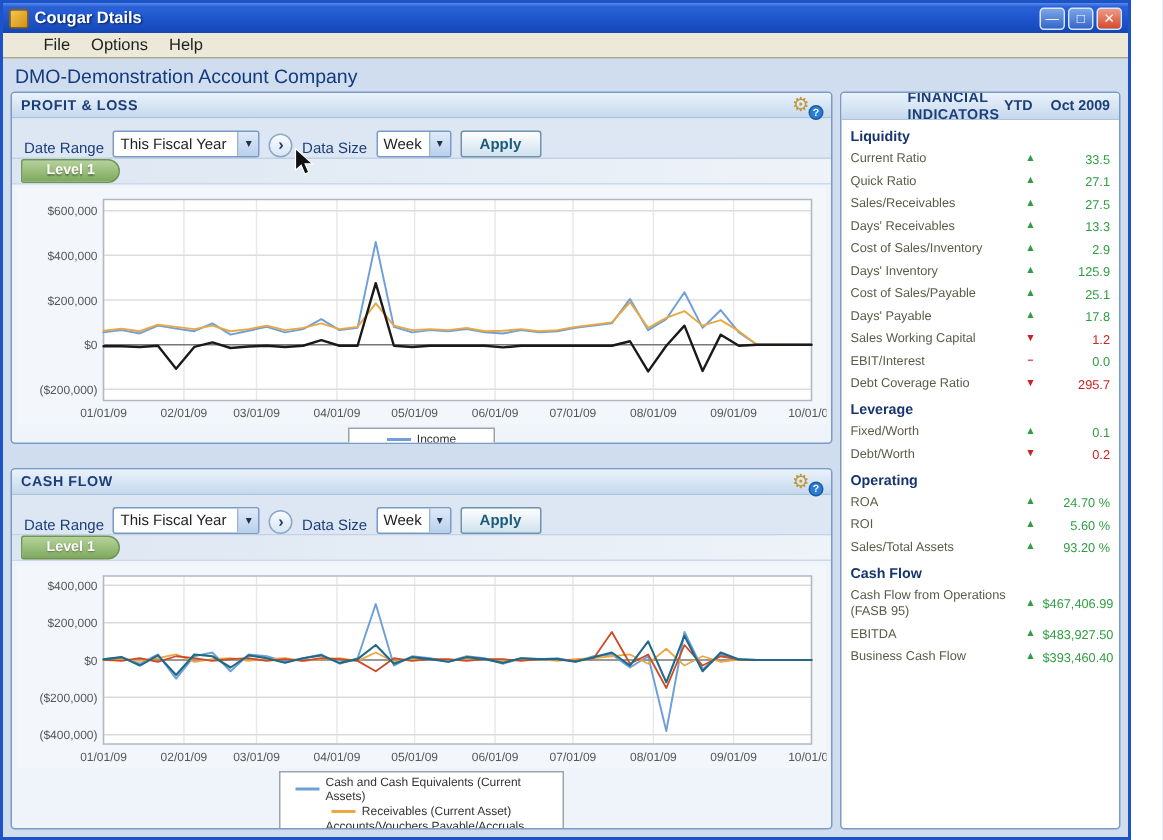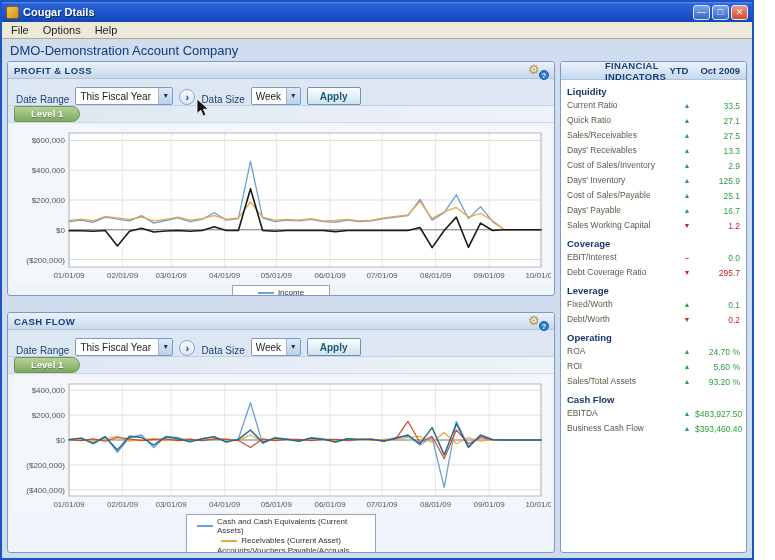--- a/index.html
+++ b/index.html
@@ -14,21 +14,21 @@
               background:linear-gradient(135deg,#f8c840,#d09020); flex:none; }
   .title-text { color:#fff; font-size:11px; font-weight:bold; text-shadow:1px 1px 1px #0a2a6a; flex:1; }
   .win-buttons { display:flex; gap:2px; }
   .win-btn { width:17px; height:15px; border:1px solid #dce6f8; border-radius:3px; color:#fff;
              font-size:9px; line-height:12px; text-align:center; cursor:default;
              background:linear-gradient(#7ba6e8,#3566c8); }
   .win-btn.close { background:linear-gradient(#ef9a86,#d6492a); }
 
   
   .menubar { height:17px; flex:none; background:#ece9d8; border-bottom:1px solid #aca899;
-             display:flex; align-items:center; padding-left:2px; }
+             display:flex; align-items:center; padding-left:20px; }
   .menu-item { font-size:11px; color:#222; padding:1px 7px; }
 
   .heading { font-size:13px; font-weight:normal; color:#123a7e; padding:4px 8px 3px; flex:none; }
 
   .main { flex:1; display:flex; gap:5px; padding:0 5px 5px; min-height:0; }
   .left-col { width:548px; flex:none; display:flex; flex-direction:column; gap:16px; }
 
   
   .panel { border:1px solid #7a9cc4; border-radius:3px; background:#eef4fa; overflow:hidden; }
   .panel-header { height:17px; display:flex; align-items:center; padding:0 6px;
@@ -349,33 +349,29 @@
 
           <div class="ind-item row">
             <span class="ind-label">Cost of Sales/Payable</span>
             <span class="ind-trend up"></span>
             <span class="ind-value good">25.1</span>
           </div>
 
           <div class="ind-item row">
             <span class="ind-label">Days' Payable</span>
             <span class="ind-trend up"></span>
-            <span class="ind-value good">16.7</span>
+            <span class="ind-value good">17.8</span>
           </div>
 
           <div class="ind-item row">
             <span class="ind-label">Sales Working Capital</span>
             <span class="ind-trend down"></span>
             <span class="ind-value bad">1.2</span>
           </div>
 
-          <div class="ind-item section">
-            <span class="ind-label">Coverage</span>
-
-          </div>
 
           <div class="ind-item row">
             <span class="ind-label">EBIT/Interest</span>
             <span class="ind-trend flat"></span>
             <span class="ind-value good">0.0</span>
           </div>
 
           <div class="ind-item row">
             <span class="ind-label">Debt Coverage Ratio</span>
             <span class="ind-trend down"></span>
@@ -420,20 +416,25 @@
             <span class="ind-label">Sales/Total Assets</span>
             <span class="ind-trend up"></span>
             <span class="ind-value good">93.20 %</span>
           </div>
 
           <div class="ind-item section">
             <span class="ind-label">Cash Flow</span>
 
           </div>
 
+          <div class="ind-item row">
+            <span class="ind-label">Cash Flow from Operations (FASB 95)</span>
+            <span class="ind-trend up"></span>
+            <span class="ind-value good">$467,406.99</span>
+          </div>
 
           <div class="ind-item row">
             <span class="ind-label">EBITDA</span>
             <span class="ind-trend up"></span>
             <span class="ind-value good">$483,927.50</span>
           </div>
 
           <div class="ind-item row">
             <span class="ind-label">Business Cash Flow</span>
             <span class="ind-trend up"></span>

